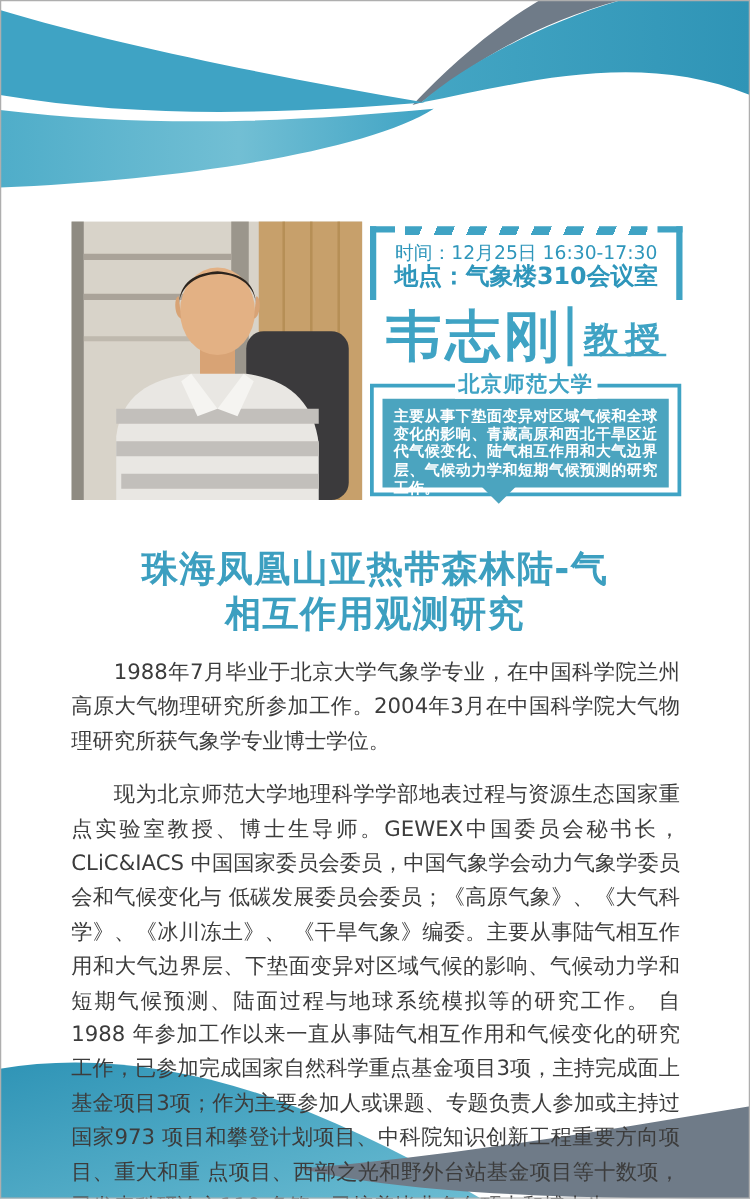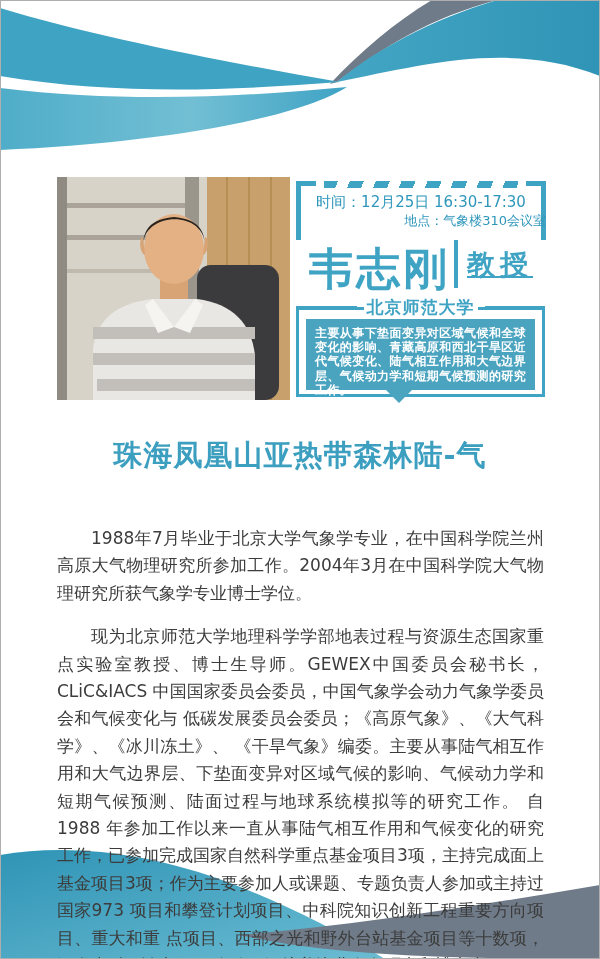--- a/index.html
+++ b/index.html
@@ -22,31 +22,31 @@
   
   .info-frame { position:absolute; left:296px; top:181px; width:250px; height:56px; }
   .corner-tl { position:absolute; left:0; top:0; width:15px; height:54px;
     border-left:5px solid var(--accent); border-top:5px solid var(--accent); }
   .corner-tr { position:absolute; right:0; top:0; width:15px; height:54px;
     border-right:5px solid var(--accent); border-top:5px solid var(--accent); }
   .dash-strip { position:absolute; left:28px; right:28px; top:0; height:7px;
     background:repeating-linear-gradient(112deg, var(--accent) 0 13px, transparent 13px 24px); }
   .info-line1 { position:absolute; top:12px; left:0; width:100%; text-align:center;
     color:var(--accent-text); font-weight:normal; font-size:15px; line-height:18px; }
-  .info-line2 { position:absolute; top:31px; left:0; width:100%; text-align:right;
-    color:var(--accent-text); font-weight:normal; font-size:13px; line-height:18px; }
+  .info-line2 { position:absolute; top:31px; left:0; width:100%; text-align:center;
+    color:var(--accent-text); font-weight:bold; font-size:19px; line-height:18px; }
 
   .name-row { position:absolute; left:296px; top:240px; width:250px; height:58px;
-    display:flex; align-items:flex-start; justify-content:center; }
+    display:flex; align-items:center; justify-content:center; }
   .speaker-name { font-size:44px; font-weight:bold; color:var(--accent); letter-spacing:3px; }
   .name-divider { width:4px; height:48px; background:var(--accent); margin:0 9px 0 4px; }
   .speaker-title { font-size:28px; font-weight:bold; color:var(--accent); letter-spacing:5px; padding-top:6px;text-decoration:underline; }
 
   .affil-row { position:absolute; left:296px; top:296px; width:249px; height:22px;
-    display:flex; align-items:center; z-index:5; }
+    display:flex; align-items:center; z-index:5;flex-direction:column; }
   .affil-line { flex:1; height:3px; background:var(--accent); }
   .affil-label { margin:0 7px; font-size:17px; font-weight:bold; color:var(--accent);
     background:#fff; padding:0 3px; letter-spacing:1px; white-space:nowrap; }
 
   .bio-frame { position:absolute; left:296px; top:307px; width:249px; height:90px;
     border:3px solid var(--accent); box-sizing:border-box; }
   .bio-box { position:absolute; left:306px; top:319px; width:229px; height:71px;
     background:var(--box-fill); color:#fff; box-sizing:border-box;
     padding:7px 9px 0 9px; font-size:12px; line-height:14.2px; letter-spacing:0.2px;
     text-align:justify;font-weight:bold; }
@@ -137,20 +137,21 @@
   <span class="affil-label">北京师范大学</span>
   <span class="affil-line"></span>
 </div>
 
 <div class="bio-frame"></div>
 <div class="bio-box">主要从事下垫面变异对区域气候和全球变化的影响、青藏高原和西北干旱区近代气候变化、陆气相互作用和大气边界层、气候动力学和短期气候预测的研究工作。</div>
 <div class="bio-arrow"></div>
 
 <div class="main-title">
   <div>珠海凤凰山亚热带森林陆-气</div>
+  <div>相互作用观测研究</div>
 </div>
 
 <div class="body-text">
   <p>1988年7月毕业于北京大学气象学专业，在中国科学院兰州高原大气物理研究所参加工作。2004年3月在中国科学院大气物理研究所获气象学专业博士学位。</p>
   <p>现为北京师范大学地理科学学部地表过程与资源生态国家重点实验室教授、博士生导师。GEWEX中国委员会秘书长，CLiC&amp;IACS 中国国家委员会委员，中国气象学会动力气象学委员会和气候变化与 低碳发展委员会委员；《高原气象》、《大气科学》、《冰川冻土》、 《干旱气象》编委。主要从事陆气相互作用和大气边界层、下垫面变异对区域气候的影响、气候动力学和短期气候预测、陆面过程与地球系统模拟等的研究工作。  自1988 年参加工作以来一直从事陆气相互作用和气候变化的研究工作，已参加完成国家自然科学重点基金项目3项，主持完成面上基金项目3项；作为主要参加人或课题、专题负责人参加或主持过国家973 项目和攀登计划项目、中科院知识创新工程重要方向项目、重大和重 点项目、西部之光和野外台站基金项目等十数项，已发表科研论文110 多篇。已培养毕业多名硕士和博士生。</p>
 </div>
 
 <div class="page-border"></div>
 
 </body></html>

